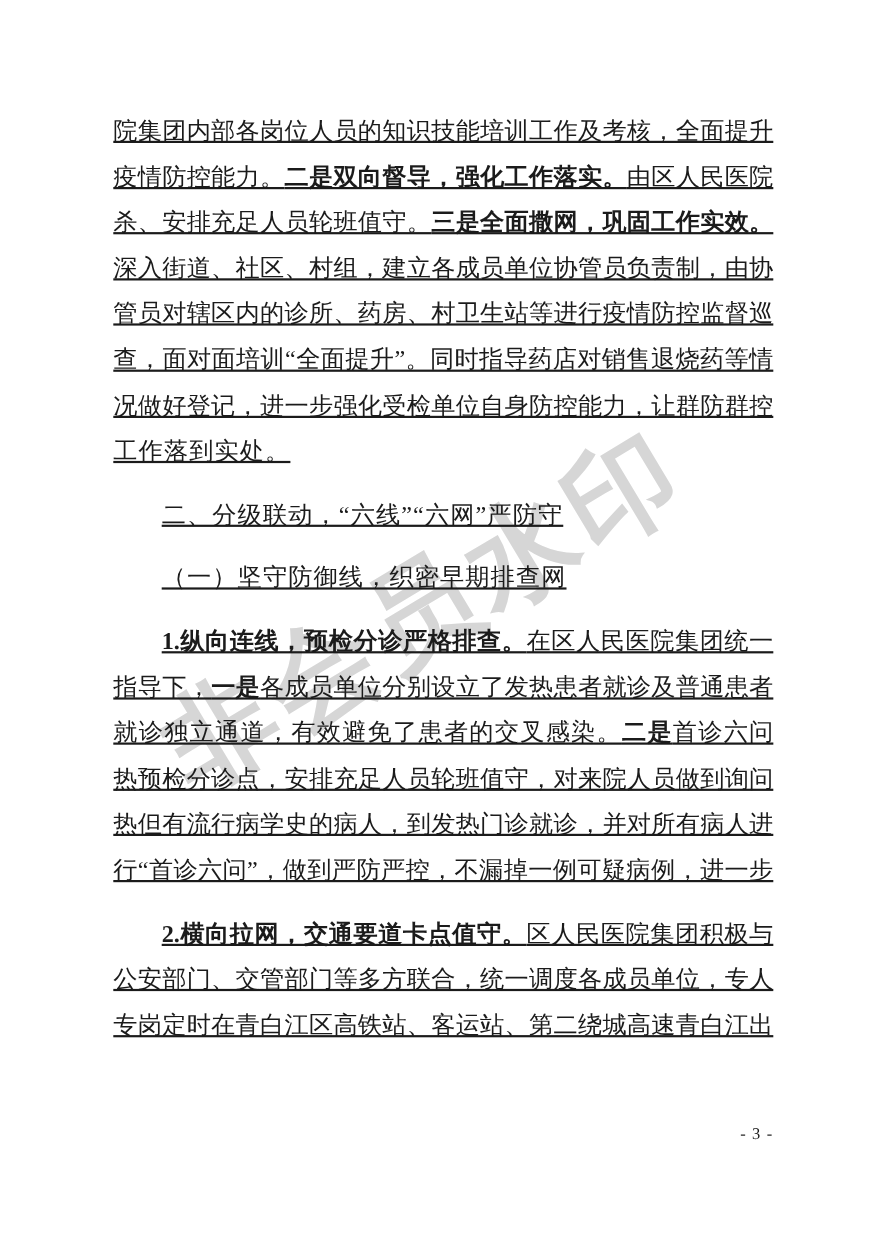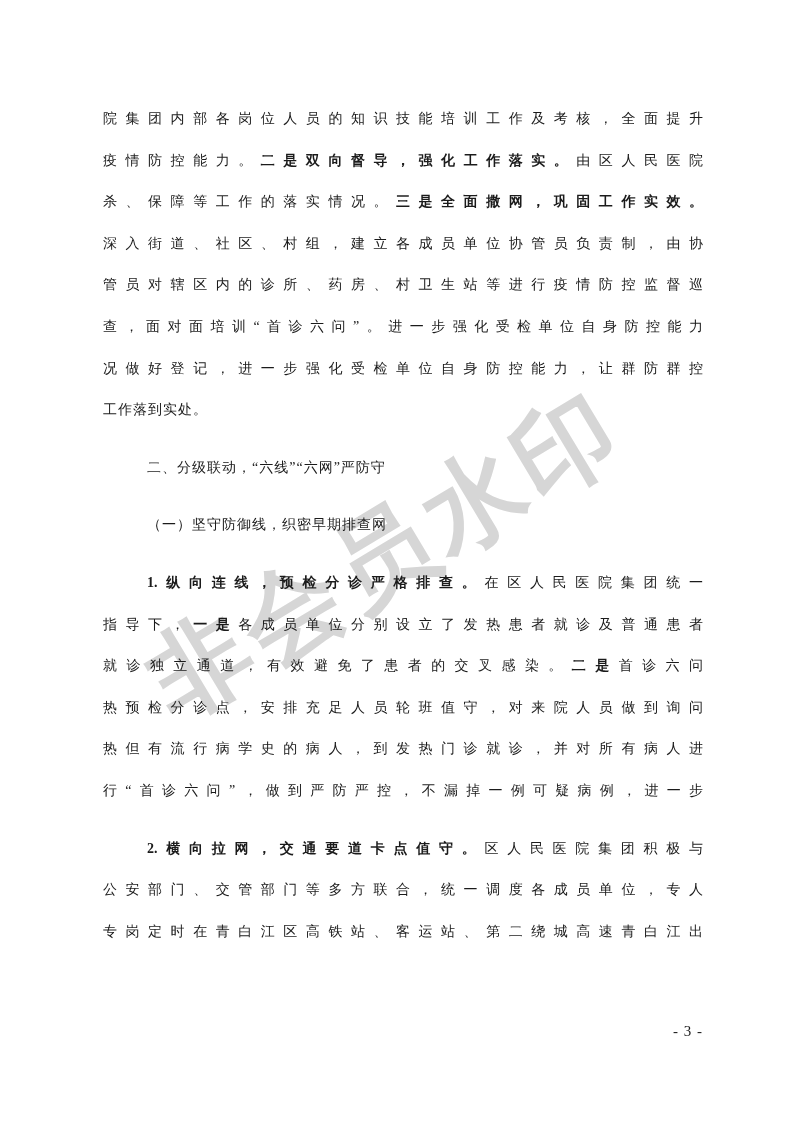--- a/index.html
+++ b/index.html
@@ -34,21 +34,22 @@
     z-index: 0;
     user-select: none;
   }
   .content {
     position: absolute;
     left: 103px;
     top: 98px;
     width: 600px;
     z-index: 1;
     color: #1b1b1b;
-    font-size: 14px;
+    font-size: 22px;
+    text-decoration: underline;
   }
   .line {
     height: 41.6px;
     line-height: 41.6px;
     letter-spacing: 1px;
     white-space: nowrap;
   }
   .line.justify {
     letter-spacing: normal;
     text-align: justify;
@@ -76,24 +77,24 @@
 </style>
 </head>
 <body>
 
 <div class="page">
   <div class="watermark">非会员水印</div>
 
   <div class="content">
       <div class="line justify"><span class="seg">院集团内部各岗位人员的知识技能培训工作及考核，全面提升</span></div>
       <div class="line justify"><span class="seg">疫情防控能力。</span><span class="seg bold">二是双向督导，强化工作落实。</span><span class="seg">由区人民医院</span></div>
-      <div class="line justify"><span class="seg">杀、保障等工作的落实情况。</span><span class="seg bold">三是全面撒网，巩固工作实效。</span></div>
+      <div class="line justify"><span class="seg">杀、安排充足人员轮班值守。</span><span class="seg bold">三是全面撒网，巩固工作实效。</span></div>
       <div class="line justify"><span class="seg">深入街道、社区、村组，建立各成员单位协管员负责制，由协</span></div>
       <div class="line justify"><span class="seg">管员对辖区内的诊所、药房、村卫生站等进行疫情防控监督巡</span></div>
-      <div class="line justify"><span class="seg">查，面对面培训“首诊六问”。进一步强化受检单位自身防控能力</span></div>
+      <div class="line justify"><span class="seg">查，面对面培训“全面提升”。同时指导药店对销售退烧药等情</span></div>
       <div class="line justify"><span class="seg">况做好登记，进一步强化受检单位自身防控能力，让群防群控</span></div>
       <div class="line"><span class="seg">工作落到实处。</span></div>
       <div class="line indent"><span class="seg">二、分级联动，“六线”“六网”严防守</span></div>
       <div class="line indent"><span class="seg">（一）坚守防御线，织密早期排查网</span></div>
       <div class="line justify indent"><span class="seg bold">1.纵向连线，预检分诊严格排查。</span><span class="seg">在区人民医院集团统一</span></div>
       <div class="line justify"><span class="seg">指导下，</span><span class="seg bold">一是</span><span class="seg">各成员单位分别设立了发热患者就诊及普通患者</span></div>
       <div class="line justify"><span class="seg">就诊独立通道，有效避免了患者的交叉感染。</span><span class="seg bold">二是</span><span class="seg">首诊六问</span></div>
       <div class="line justify"><span class="seg">热预检分诊点，安排充足人员轮班值守，对来院人员做到询问</span></div>
       <div class="line justify"><span class="seg">热但有流行病学史的病人，到发热门诊就诊，并对所有病人进</span></div>
       <div class="line justify"><span class="seg">行“首诊六问”，做到严防严控，不漏掉一例可疑病例，进一步</span></div>

